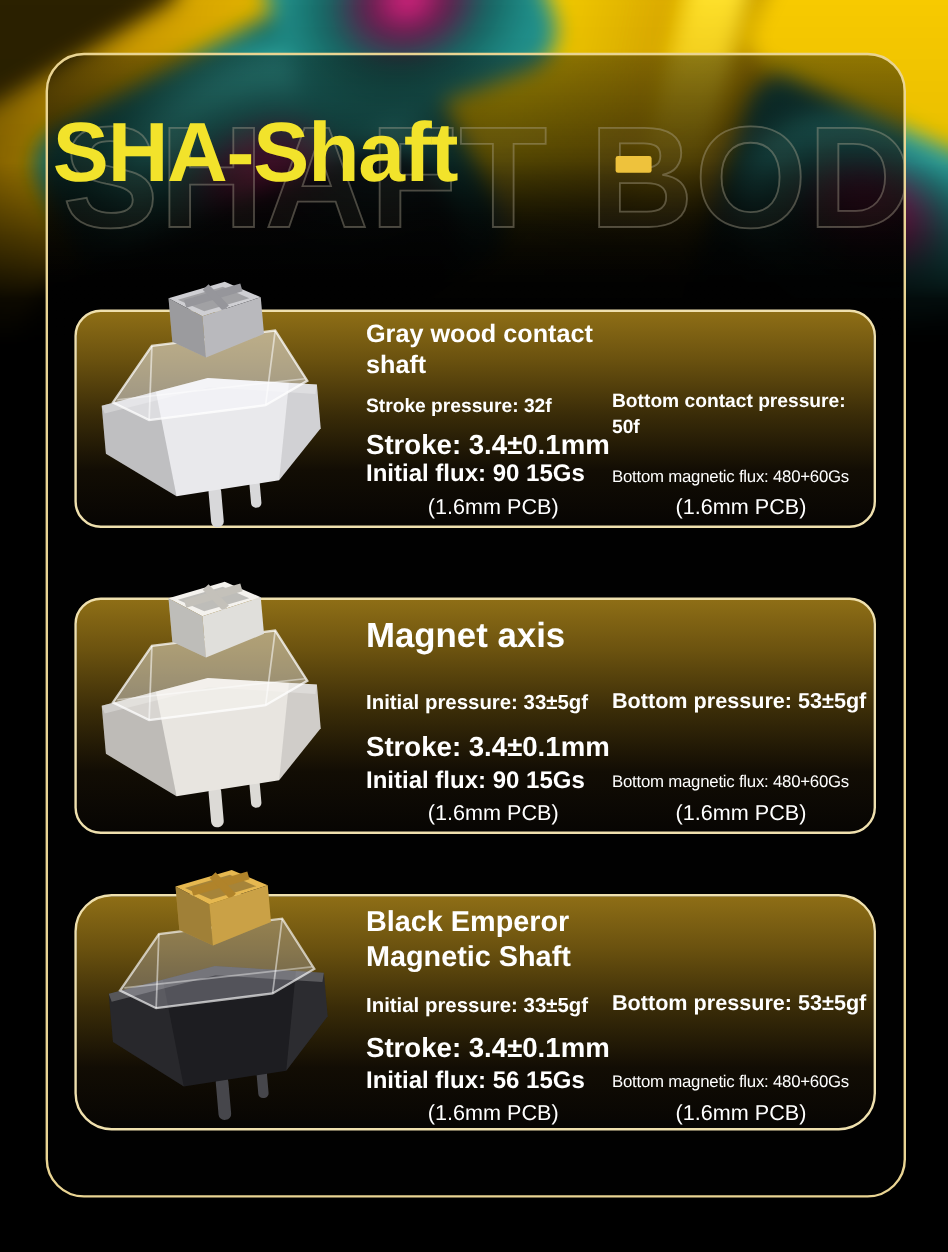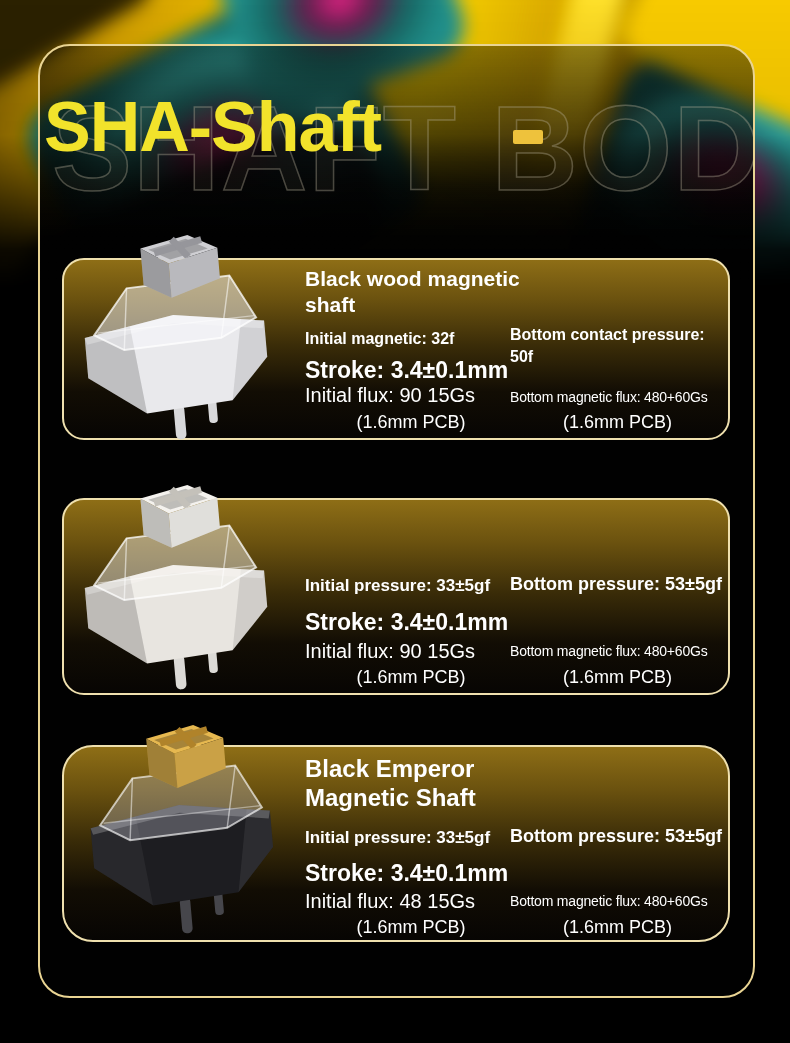--- a/index.html
+++ b/index.html
@@ -50,21 +50,21 @@
   .card .title{left:241px;font-weight:700;white-space:normal;}
   .c1 .title{top:6px;font-size:21px;line-height:1.24;width:235px;}
   .c2 .title{top:14px;font-size:29px;}
   .c3 .title{top:8px;font-size:24px;line-height:1.2;width:260px;}
   .card .ip{left:241px;font-weight:700;font-size:17px;}
   .c1 .ip{top:70px;font-size:16px;}
   .c2 .ip{top:76px;}
   .c3 .ip{top:81px;}
   .card .stk{left:241px;font-weight:700;font-size:23px;}
   .c1 .stk{top:97px;} .c2 .stk{top:109px;} .c3 .stk{top:113px;}
-  .card .flx{left:241px;font-weight:400;font-size:20px;}
+  .card .flx{left:241px;font-weight:700;font-size:20px;}
   .c1 .flx{top:124px;} .c2 .flx{top:140px;} .c3 .flx{top:143px;}
   .card .nl{left:241px;width:212px;text-align:center;font-size:18px;font-weight:500;}
   .c1 .nl{top:152px;} .c2 .nl{top:167px;} .c3 .nl{top:170px;}
   .card .bp{left:446px;font-weight:700;font-size:18px;}
   .c1 .bp{top:64px;font-size:16px;width:212px;white-space:normal;line-height:1.35;}
   .c2 .bp{top:74px;} .c3 .bp{top:79px;}
   .card .bf{left:446px;font-weight:400;font-size:14px;letter-spacing:-0.2px;}
   .c1 .bf{top:129px;} .c2 .bf{top:143px;} .c3 .bf{top:146px;}
   .card .nr{left:446px;width:215px;text-align:center;font-size:18px;font-weight:500;}
   .c1 .nr{top:152px;} .c2 .nr{top:167px;} .c3 .nr{top:170px;}
@@ -90,45 +90,46 @@
   </div>
   <div class="bg-fade"></div>
 </div>
 
 <main class="panel">
   <div class="ghost">SHAFT BODY</div>
   <h1 class="title-main">SHA-Shaft</h1>
   <div class="dash"></div>
 
   <section class="card c1">
-    <h2 class="title">Black wood magnetic shaft</h2>
-    <div class="ip">Initial magnetic: 32f</div>
+    <h2 class="title">Gray wood contact shaft</h2>
+    <div class="ip">Stroke pressure: 32f</div>
     <div class="stk">Stroke: 3.4±0.1mm</div>
     <div class="flx">Initial flux: 90 15Gs</div>
     <div class="nl">(1.6mm PCB)</div>
     <div class="bp">Bottom contact pressure: 50f</div>
     <div class="bf">Bottom magnetic flux: 480+60Gs</div>
     <div class="nr">(1.6mm PCB)</div>
   </section>
 
   <section class="card c2">
+    <h2 class="title">Magnet axis</h2>
     <div class="ip">Initial pressure: 33±5gf</div>
     <div class="stk">Stroke: 3.4±0.1mm</div>
     <div class="flx">Initial flux: 90 15Gs</div>
     <div class="nl">(1.6mm PCB)</div>
     <div class="bp">Bottom pressure: 53±5gf</div>
     <div class="bf">Bottom magnetic flux: 480+60Gs</div>
     <div class="nr">(1.6mm PCB)</div>
   </section>
 
   <section class="card c3">
     <h2 class="title">Black Emperor Magnetic Shaft</h2>
     <div class="ip">Initial pressure: 33±5gf</div>
     <div class="stk">Stroke: 3.4±0.1mm</div>
-    <div class="flx">Initial flux: 48 15Gs</div>
+    <div class="flx">Initial flux: 56 15Gs</div>
     <div class="nl">(1.6mm PCB)</div>
     <div class="bp">Bottom pressure: 53±5gf</div>
     <div class="bf">Bottom magnetic flux: 480+60Gs</div>
     <div class="nr">(1.6mm PCB)</div>
   </section>
 
   <svg class="switch s1" viewBox="0 0 240 236">
     <g transform="rotate(-5 120 118)">
       <rect x="112" y="190" width="11" height="36" rx="5" fill="#d8d8da"></rect>
       <rect x="148" y="186" width="9" height="26" rx="4" fill="#d8d8da"></rect>

